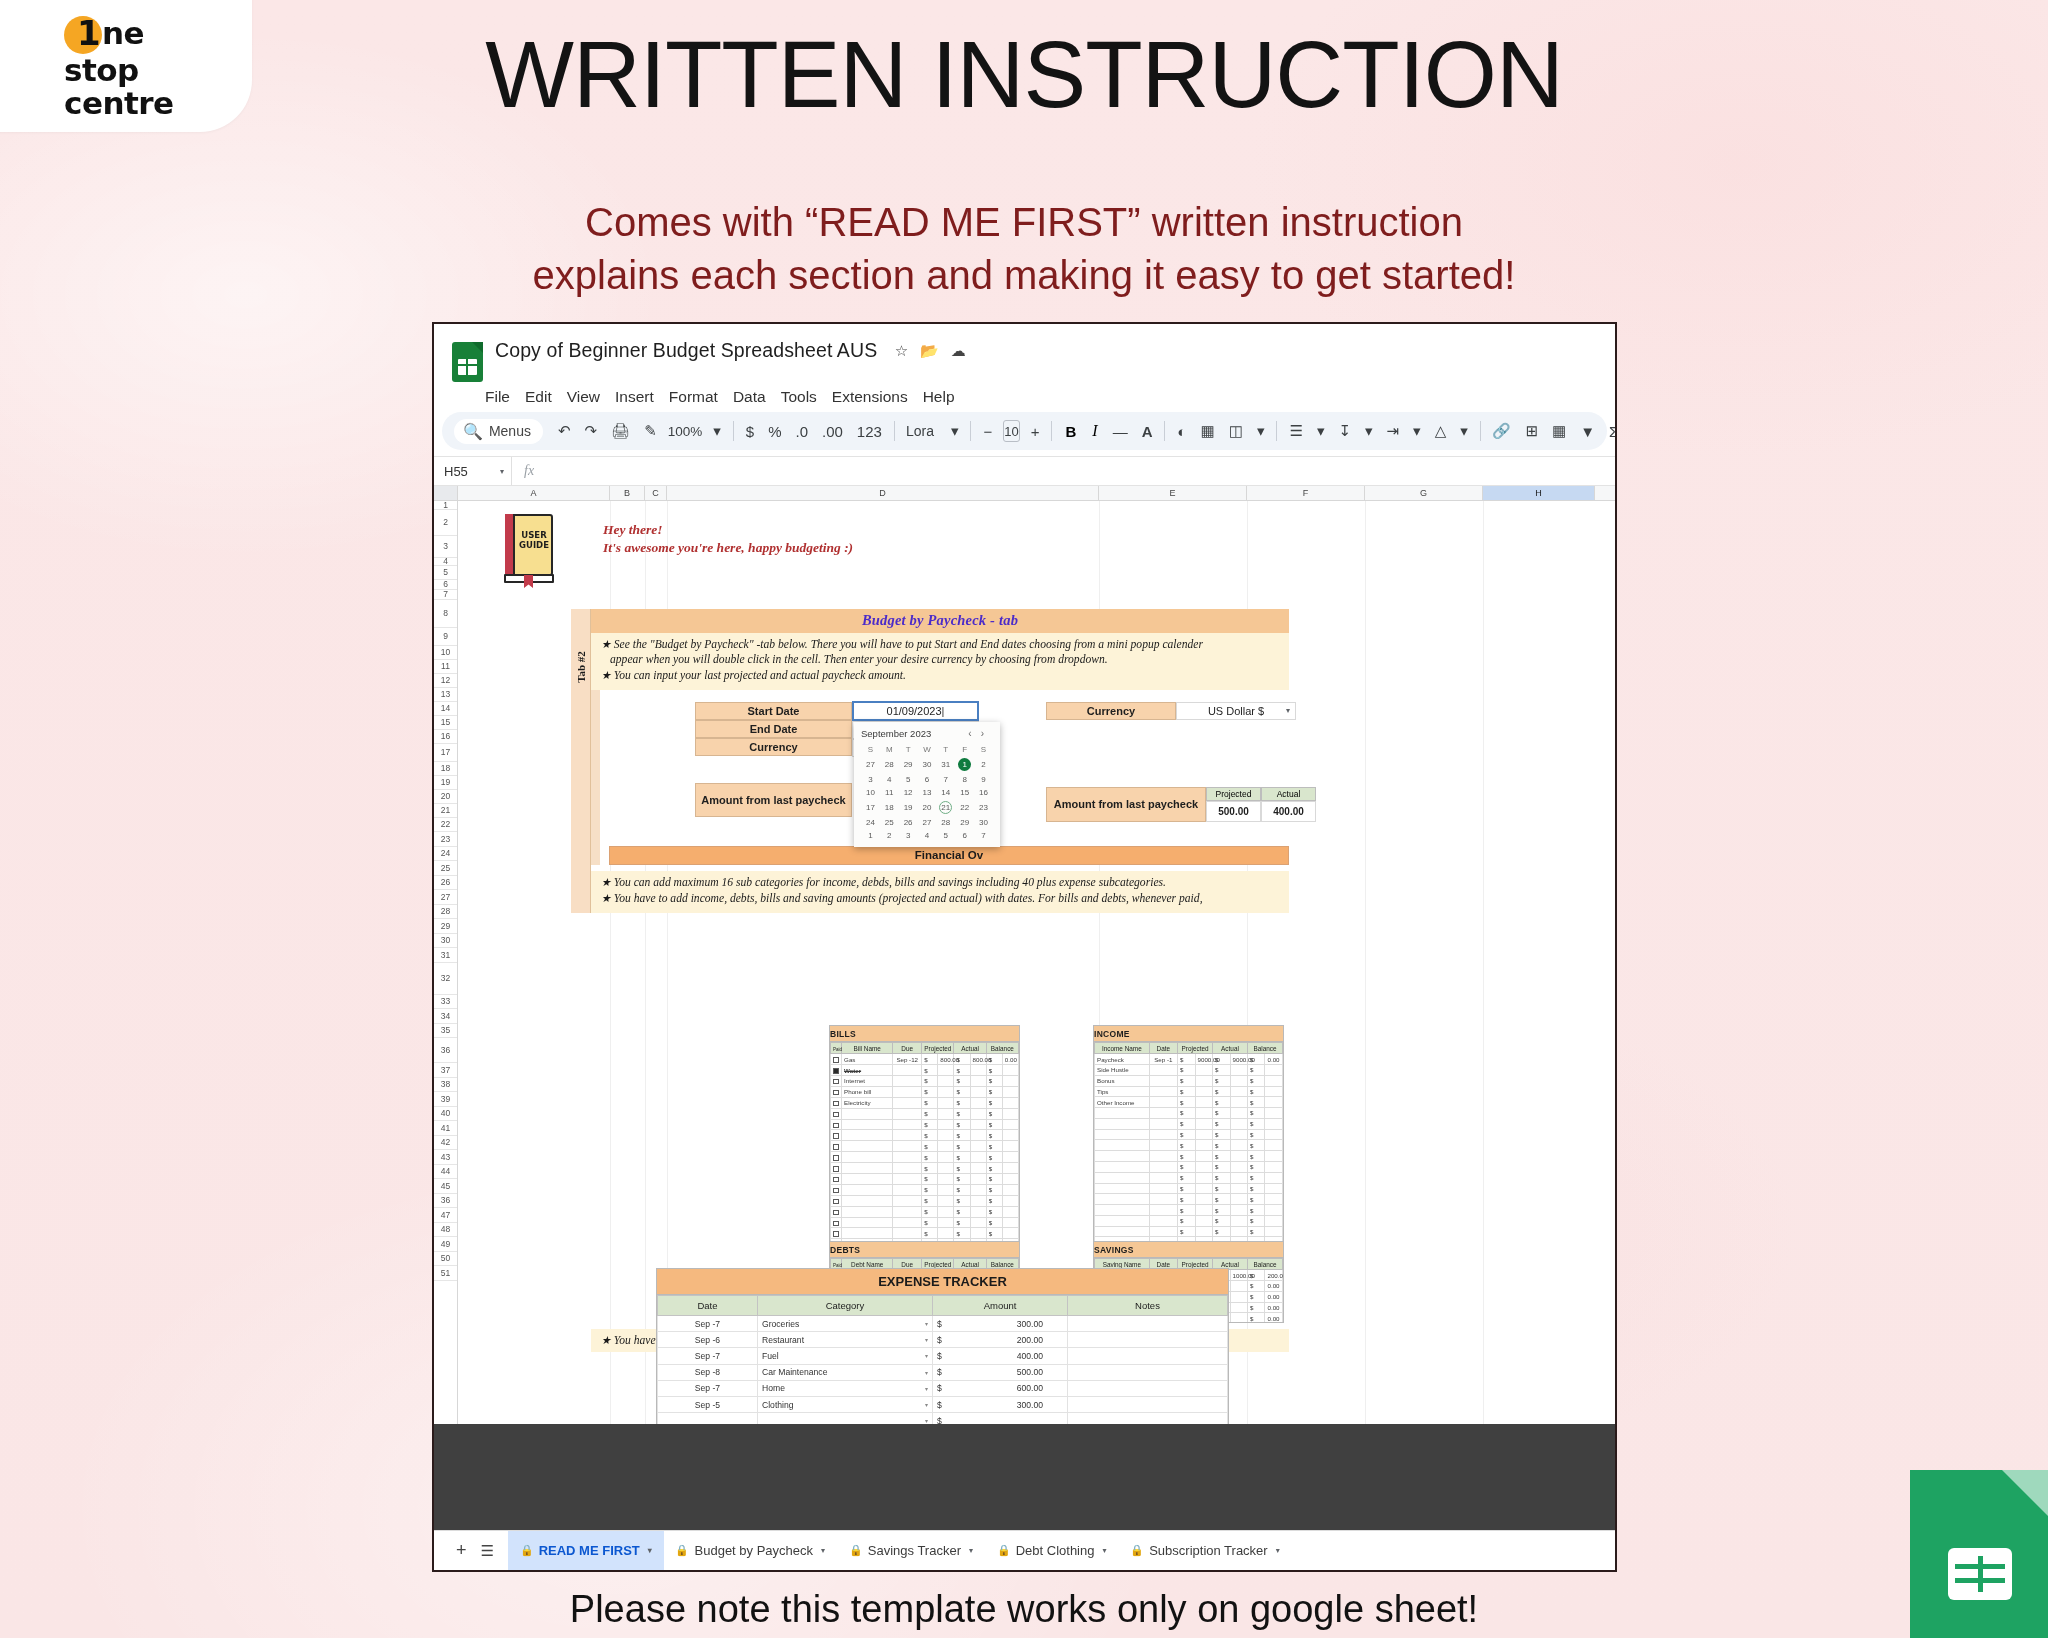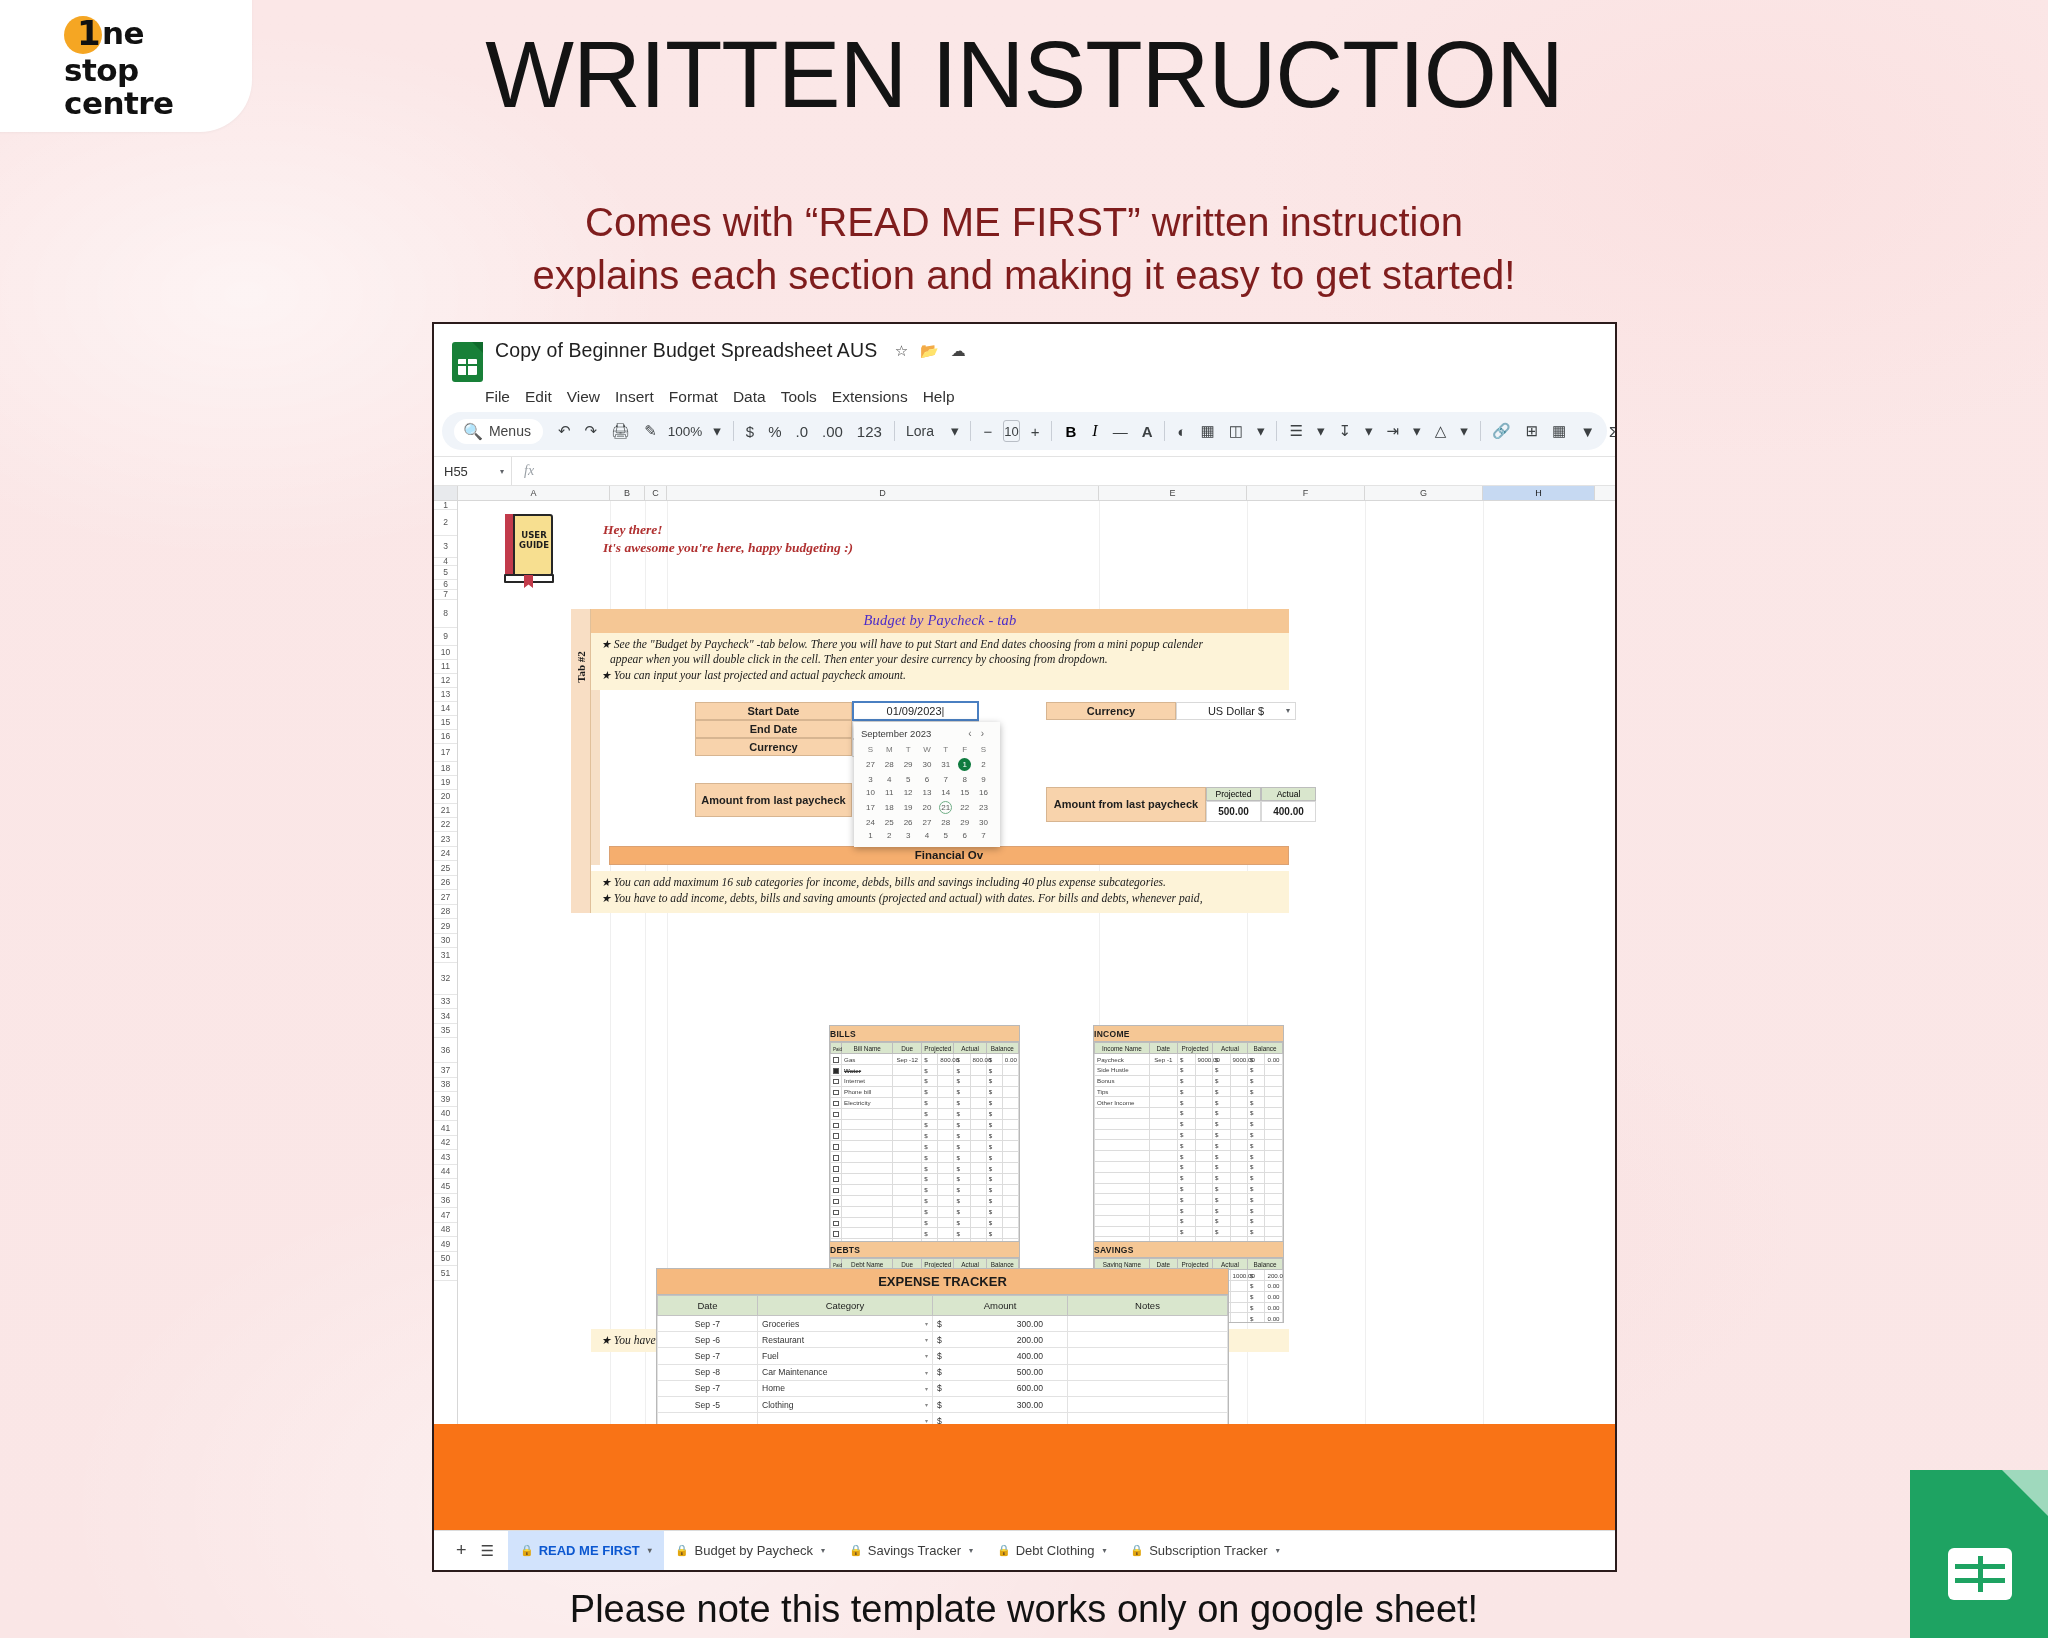--- a/index.html
+++ b/index.html
@@ -68,21 +68,21 @@
   .footnote{
     position:absolute; top:1588px; left:0; width:100%;
     text-align:center; font-size:38px; color:#121212;
     font-family:"Liberation Sans", sans-serif;
   }
 
   
   .sheet-window{
     position:absolute; left:432px; top:322px;
     width:1185px; height:1250px;
-    background:#f97316;
+    background:#404040;
     border:2px solid #2b1b1b;
     overflow:hidden;
   }
   .sheet-top{ background:#fff; padding:6px 0 0 0; }
   .title-row{ display:flex; align-items:flex-start; padding:9px 0 0 14px; }
   .gs-icon{
     width:31px; height:40px; margin:3px 12px 0 4px; position:relative;
     background:#188038; border-radius:3px; flex:none;
   }
   .gs-icon:before{
@@ -203,21 +203,21 @@
     background:#f8dec4;
     border-right:1px solid #e0c09a;
   }
   .tabband span{
     position:absolute; left:50%; top:52px; transform:translateX(-50%) rotate(-90deg);
     transform-origin:center; white-space:nowrap;
     font-family:"Liberation Serif", serif; font-weight:bold; font-size:11px; color:#1b1b1b;
   }
   .hdr-bar{
     margin-left:20px; background:#f5c795; text-align:center;
-    font-family:"Liberation Serif", serif; font-weight:normal; font-style:italic;
+    font-family:"Liberation Serif", serif; font-weight:bold; font-style:italic;
     font-size:14.5px; color:#4b2bc9; padding:3px 0 4px; letter-spacing:.2px;
   }
   .note-bar{
     margin-left:20px; background:#fdf3d8; padding:4px 8px 5px 10px;
   }
   .note-bar p{
     margin:0 0 1px 0;
     font-family:"Liberation Serif", serif; font-style:italic;
     font-size:11.6px; color:#1a1a1a; line-height:14.5px;
   }

